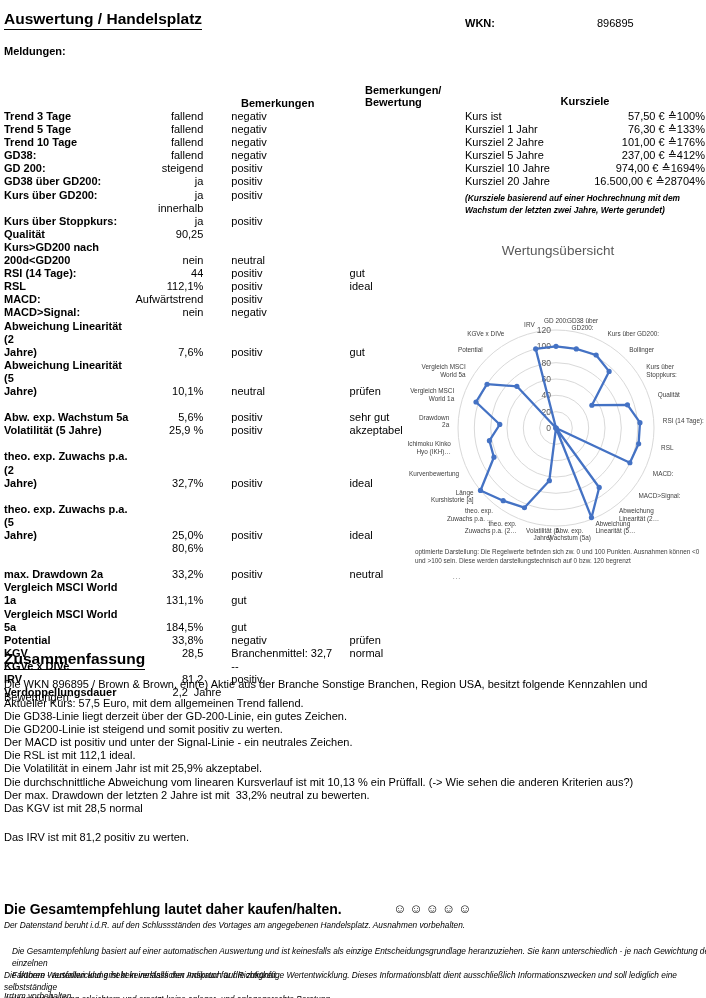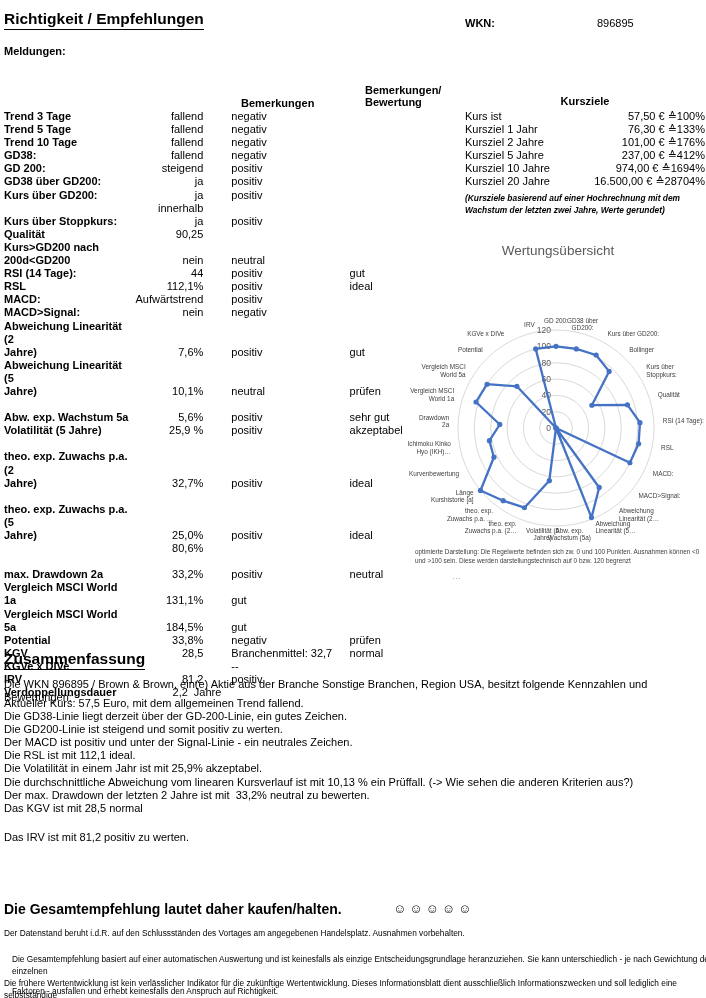--- a/index.html
+++ b/index.html
@@ -21,31 +21,31 @@
   .kzrow{display:flex;justify-content:space-between;line-height:13.1px;font-size:11px;}
   .kznote{font-size:8.4px;font-style:italic;font-weight:bold;line-height:12.5px;}
   
   .chart-title{font-size:13.5px;color:#595959;text-align:center;}
   .chart-note{font-size:6.4px;color:#404040;line-height:8.6px;}
   .legend-dash{font-size:9px;color:#a6a6a6;}
   
   .sline{font-size:11px;line-height:13.1px;white-space:pre-wrap;}
   .rec{font-size:14px;font-weight:bold;}
   .smileys{font-size:13px;letter-spacing:3px;color:#000;}
-  .disc{font-size:8.3px;line-height:11.8px;white-space:pre-wrap;margin-top:8px;}
+  .disc{font-size:8.3px;font-style:italic;line-height:11.8px;white-space:pre-wrap;}
   svg text{font-family:"Liberation Sans", sans-serif;}
   .radar-tick{font-size:8.5px;fill:#595959;}
   .radar-lab{font-size:6.4px;fill:#404040;}
 </style>
 </head>
 <body>
 
 <div class="page">
 
-  <div class="abs h1" style="left:4px;top:10px;">Richtigkeit / Empfehlungen</div>
+  <div class="abs h1" style="left:4px;top:10px;">Auswertung / Handelsplatz</div>
   <div class="abs b11" style="left:465px;top:17px;">WKN:</div>
   <div class="abs t11" style="left:597px;top:17px;">896895</div>
   <div class="abs b11" style="left:4px;top:45px;">Meldungen:</div>
 
   <div class="abs b11" style="left:241px;top:97px;">Bemerkungen</div>
   <div class="abs b11" style="left:365px;top:84px;">
     <div>Bemerkungen/</div>
     <div>Bewertung</div>
   </div>
 

